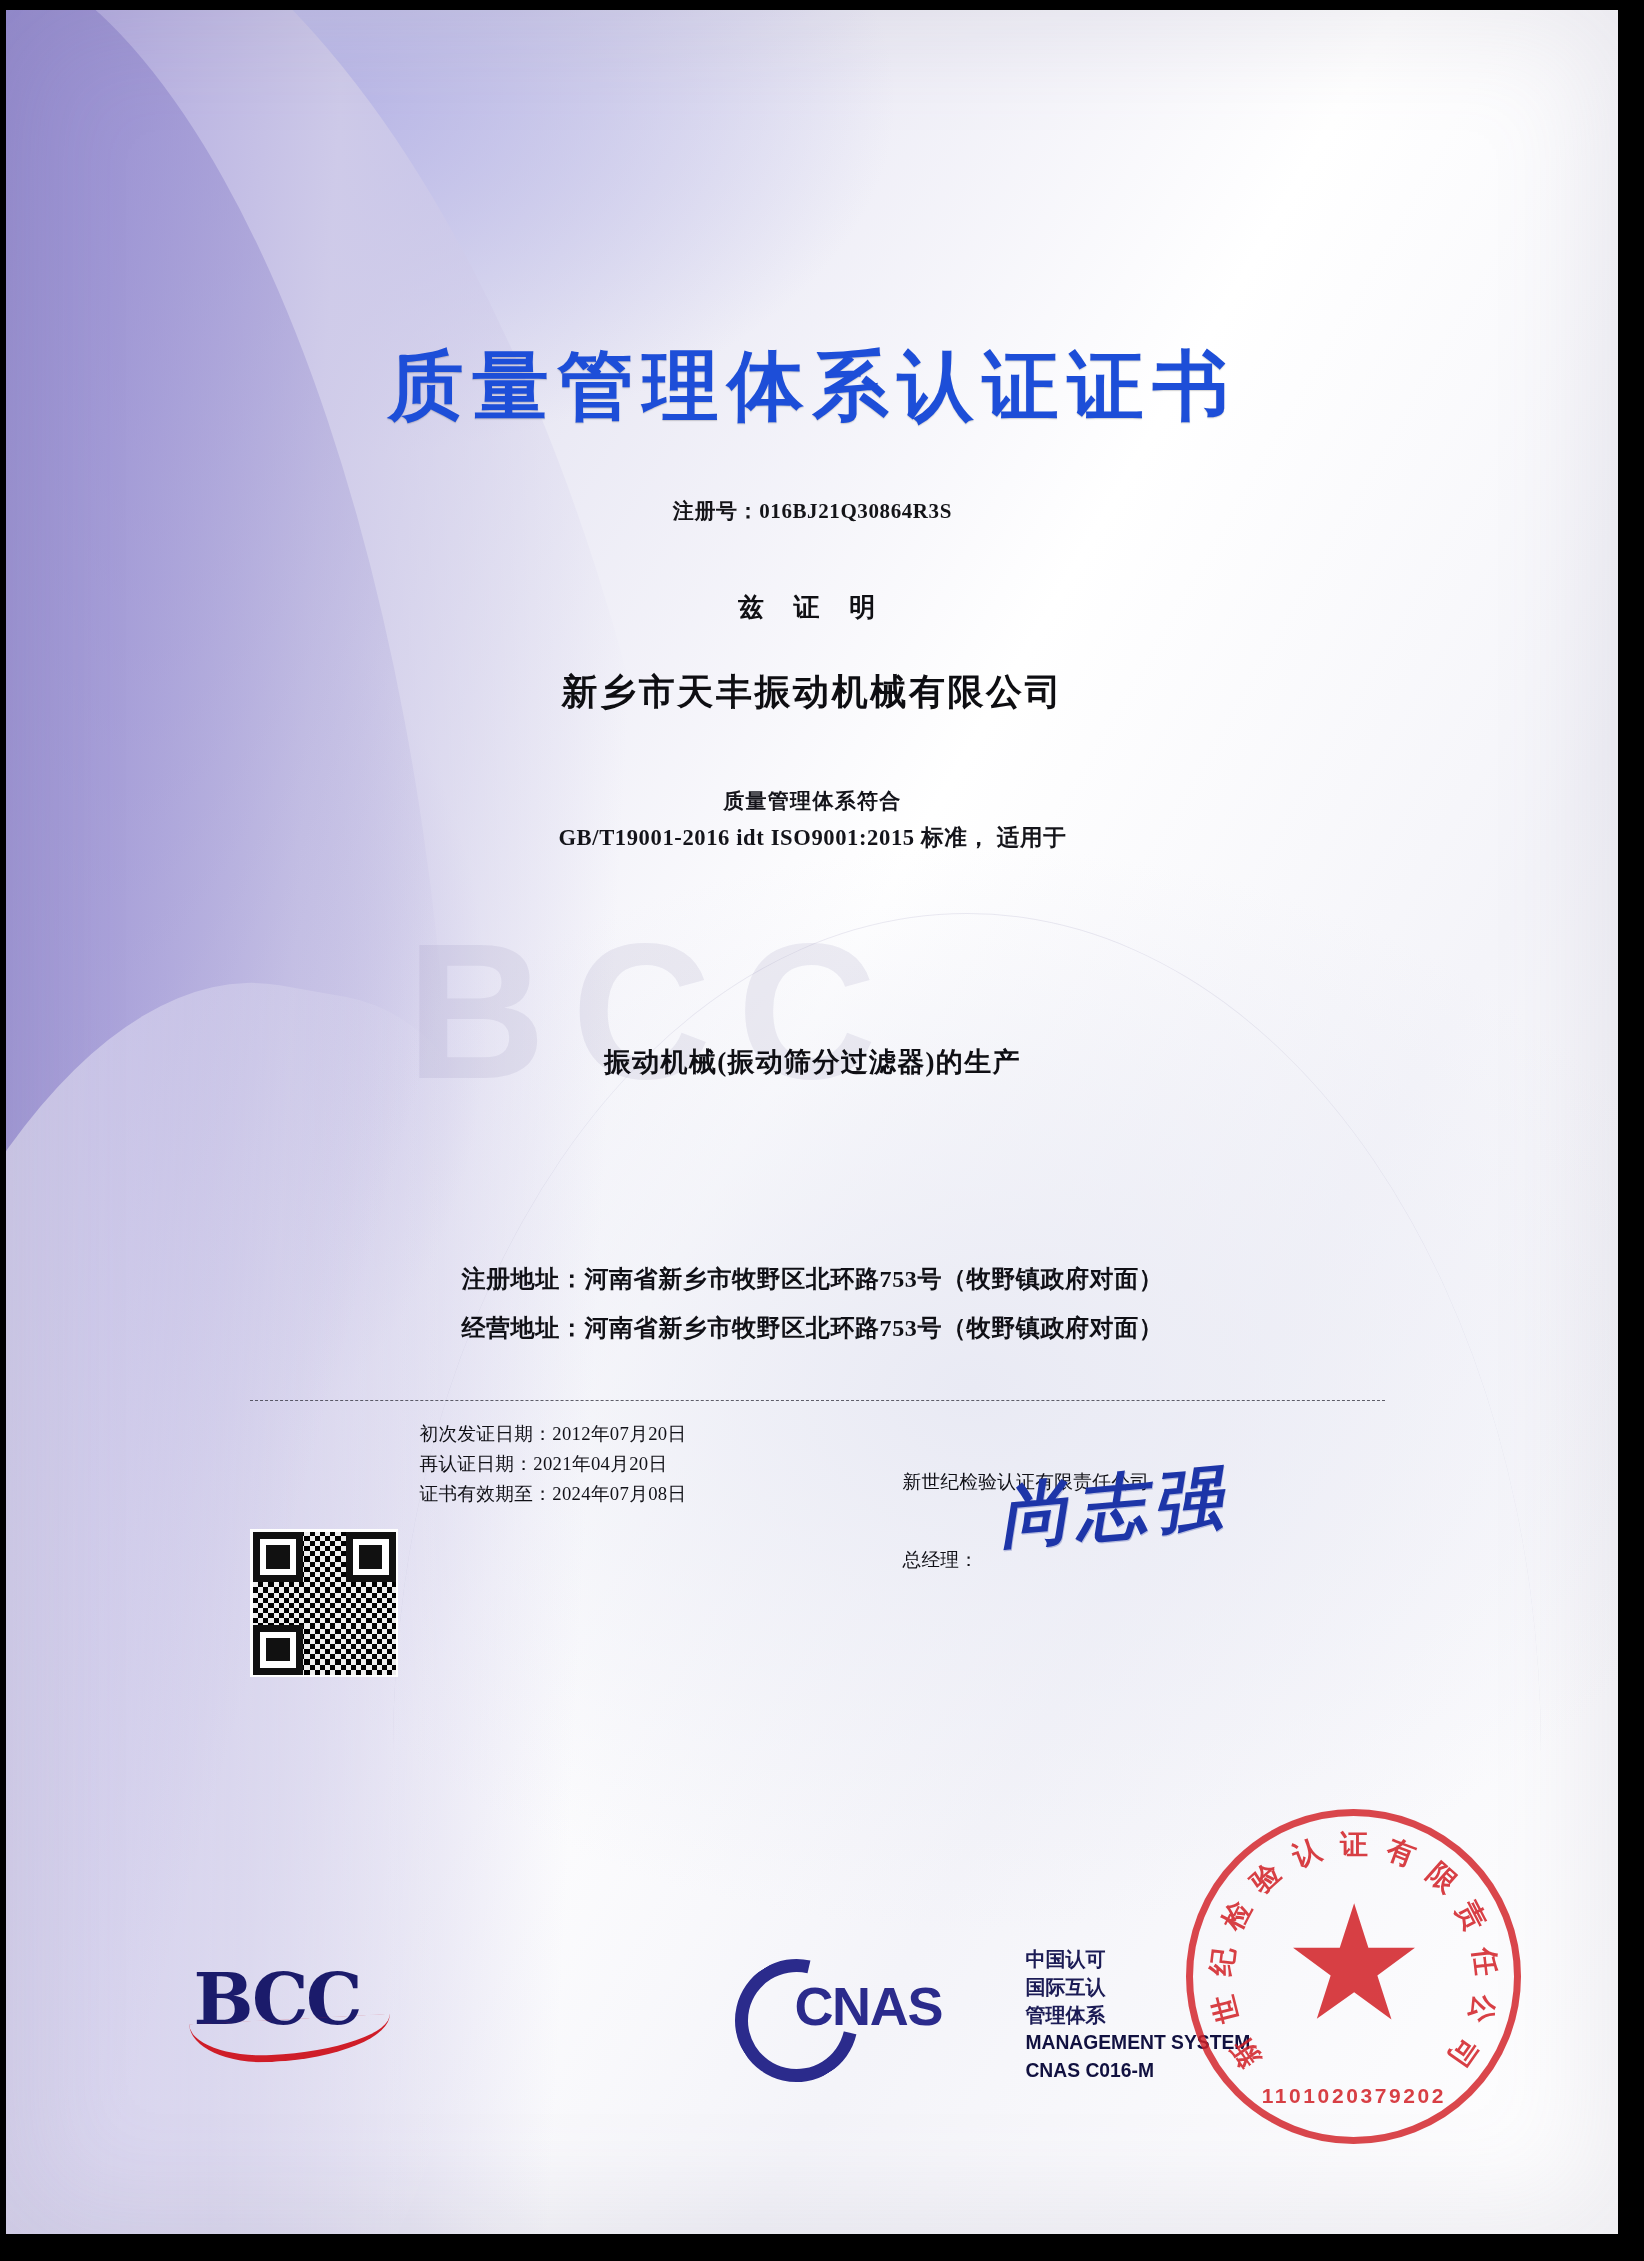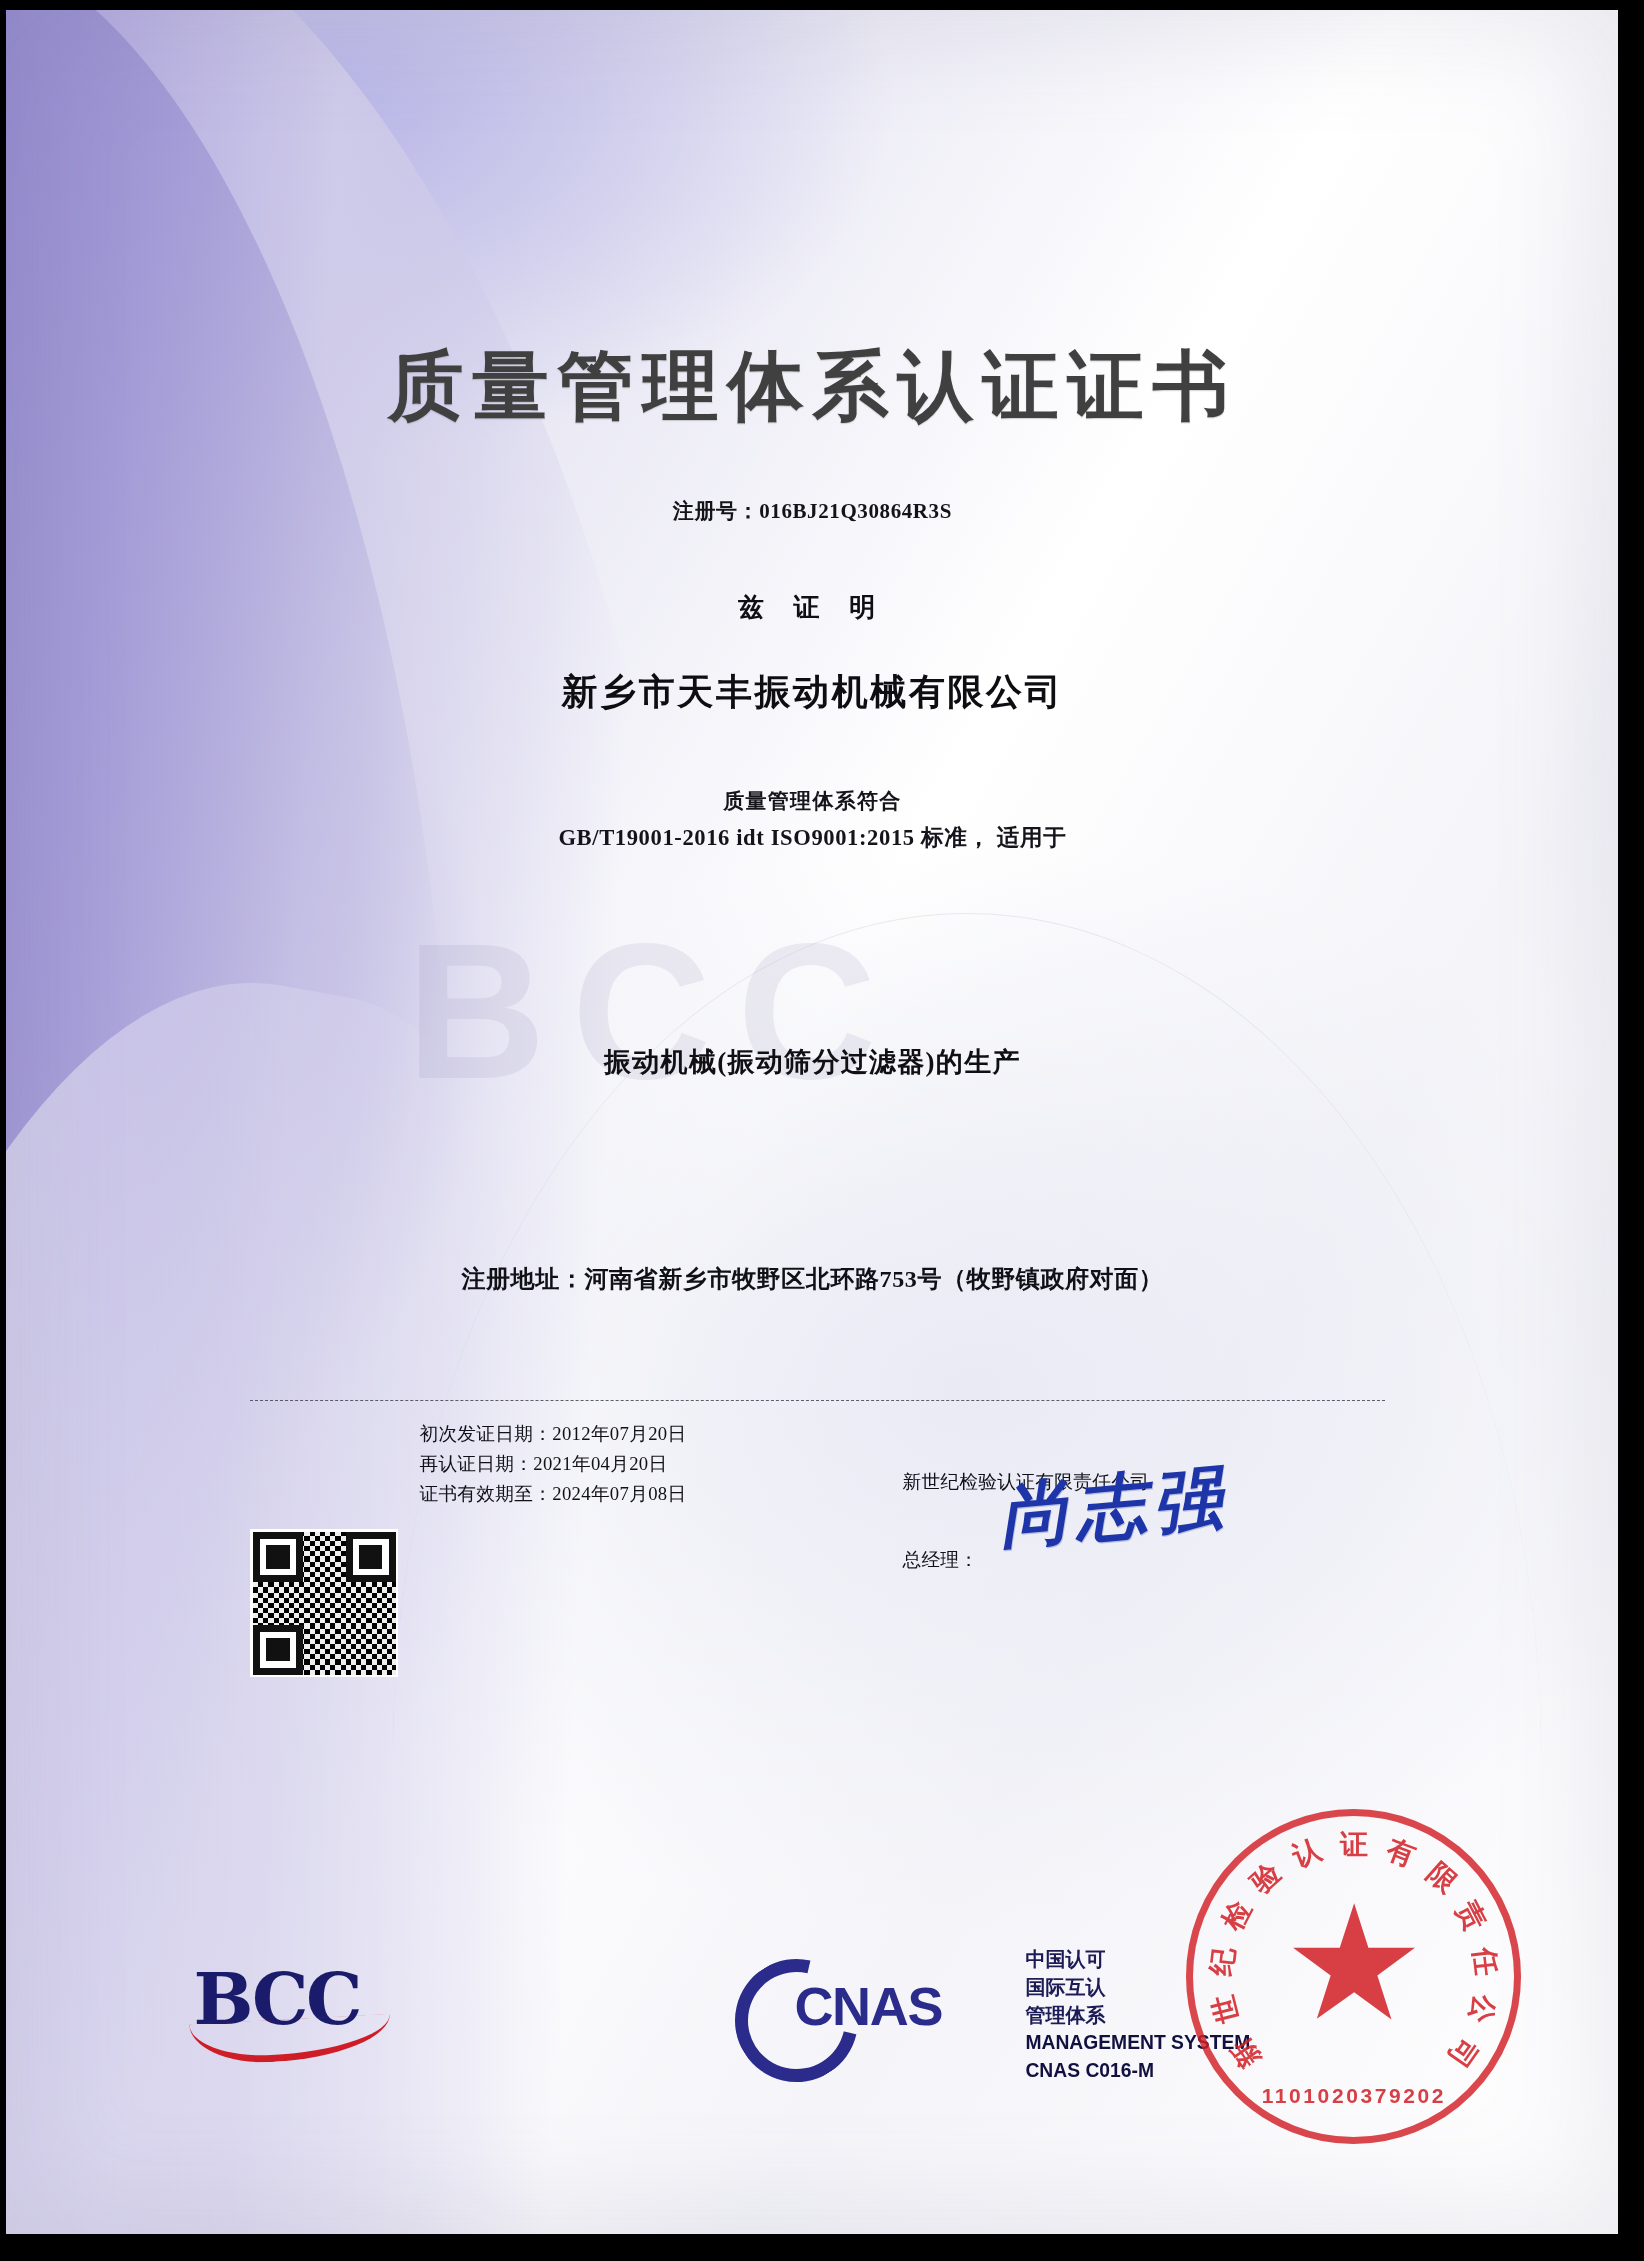--- a/index.html
+++ b/index.html
@@ -65,21 +65,21 @@
   }
 
   
   .content{position:absolute;inset:0;}
 
   .cert-title{
     position:absolute;top:326px;left:0;width:100%;
     text-align:center;
     font-family:"DejaVu Serif",serif;
     font-size:76px;font-weight:700;letter-spacing:9px;
-    color:#404040;
+    color:#1d4ed8;
     text-shadow:0 1.3px 1.3px rgba(0,0,0,.18);
   }
 
   .reg-lines{
     position:absolute;top:484px;left:0;width:100%;text-align:center;
     color:#141418;
   }
   .reg-line{font-size:21px;line-height:34px;letter-spacing:0.6px;font-weight:700;}
   .reg-line .val{font-weight:700;}
 
@@ -266,20 +266,23 @@
       <div class="standard">
         <div class="l1">质量管理体系符合</div>
         <div class="l2">GB/T19001-2016 idt ISO9001:2015 标准，  适用于</div>
       </div>
 
       <div class="scope">振动机械(振动筛分过滤器)的生产</div>
 
       <div class="addresses">
         <div class="addr-row">
           <span class="lbl">注册地址：</span><span>河南省新乡市牧野区北环路753号（牧野镇政府对面）</span>
+        </div>
+        <div class="addr-row">
+          <span class="lbl">经营地址：</span><span>河南省新乡市牧野区北环路753号（牧野镇政府对面）</span>
         </div>
       </div>
 
       <div class="divider"></div>
 
       <div class="dates">
         <div class="date-row">
           <span>初次发证日期：</span><span>2012年07月20日</span>
         </div>
         <div class="date-row">

